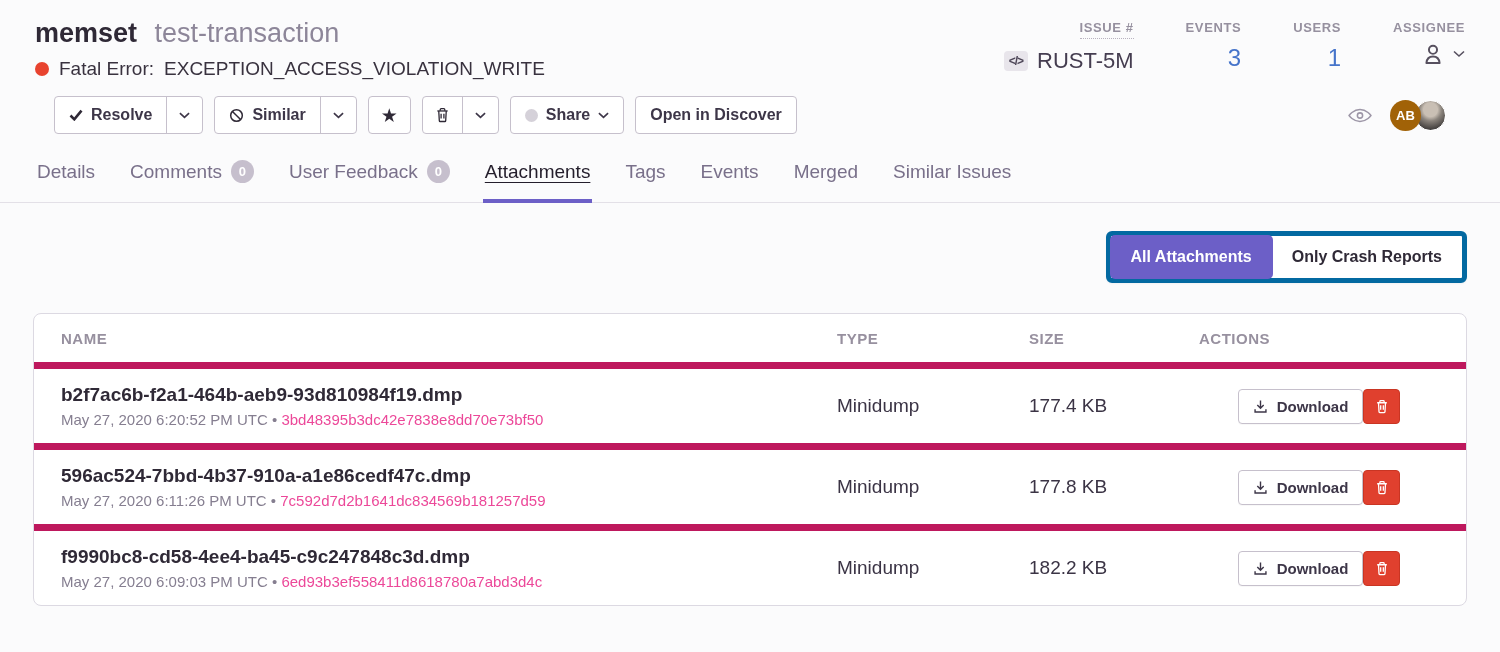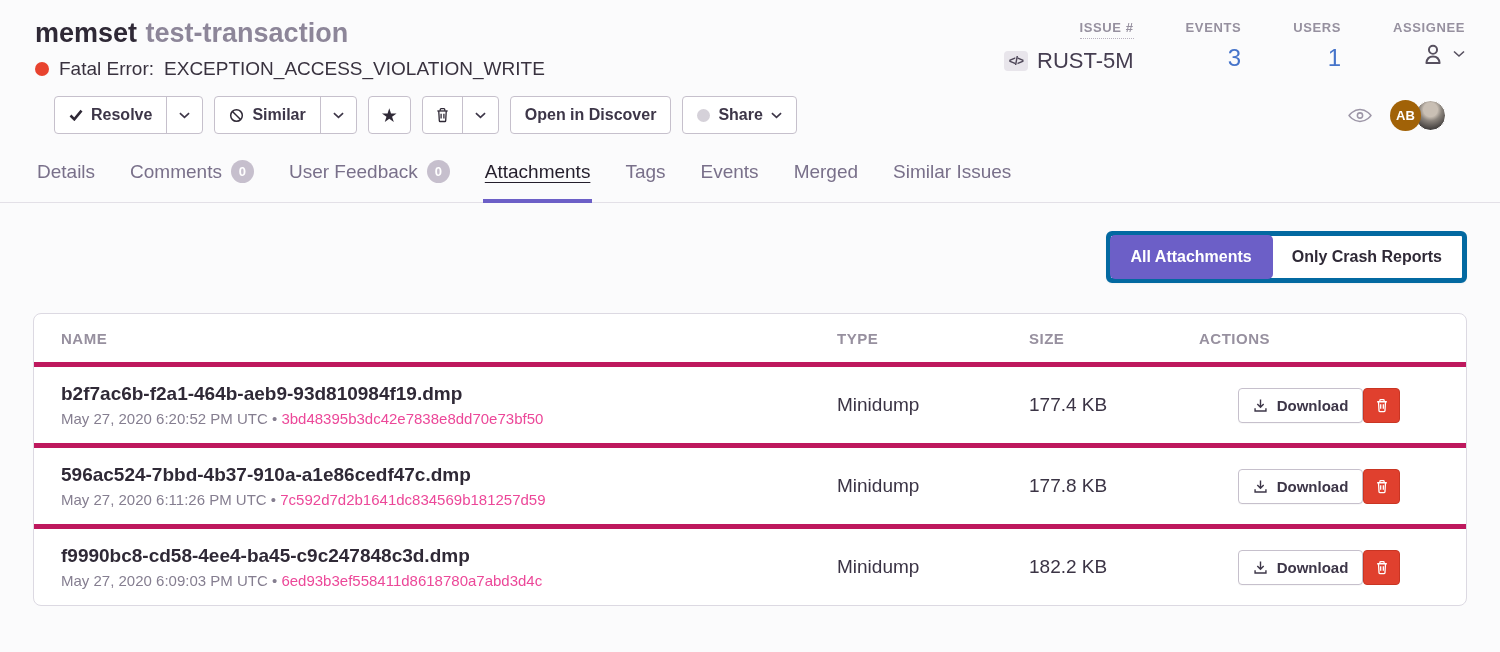--- a/index.html
+++ b/index.html
@@ -8,21 +8,21 @@
     font-family:"Liberation Sans","DejaVu Sans",sans-serif;
     background:#fbfbfc;
     color:#2f2936;
   }
   svg { display:block; }
 
   
   .header { display:flex; justify-content:space-between; padding:16px 35px 0 35px; }
   .titles .title-line { font-size:27px; line-height:34px; }
   .title-main { font-weight:700; color:#2f2936; }
-  .title-sub { font-weight:700; color:#8d8699; margin-left:1px; }
+  .title-sub { font-weight:400; color:#8d8699; margin-left:10px; }
   .error-line { display:flex; align-items:center; gap:10px; margin-top:8px; font-size:19px; color:#39323f; }
   .error-dot { width:14px; height:14px; border-radius:50%; background:#e8432f; flex:0 0 auto; }
 
   .stats { display:flex; gap:52px; padding-top:2px; }
   .stat { text-align:right; }
   .stat-label { font-size:13px; font-weight:700; letter-spacing:.6px; color:#96909f; text-transform:uppercase; display:inline-block; }
   .stat-label.dotted { border-bottom:1px dotted #b8b2bf; padding-bottom:3px; }
   .stat-value { margin-top:9px; font-size:22px; color:#453d50; display:flex; justify-content:flex-end; align-items:center; gap:9px; }
   .stat-count { font-size:24px; color:#4674ca; margin-top:8px; }
   .code-chip { background:#e8e5eb; border-radius:4px; font-size:12px; font-weight:700; color:#4e4758; padding:4px 5px; line-height:1; letter-spacing:-1px; }
@@ -55,21 +55,21 @@
   .content { padding:0 33px; }
   .filter-row { display:flex; justify-content:flex-end; margin-top:28px; }
   .seg-control { display:flex; background:#fff; border:5px solid #0369a1; border-radius:6px; box-shadow:0 1px 2px rgba(0,0,0,.04); }
   .seg-btn { font-size:16px; font-weight:700; padding:12px 20px; cursor:pointer; border:none; background:transparent; font-family:inherit; color:#2f2936; border-radius:5px; }
   .seg-btn.active { background:#6c5fc7; color:#fff; margin:-1px; padding:13px 21px; }
 
   .panel { margin-top:30px; background:#fff; border:1px solid #dcd9e2; border-radius:8px; overflow:hidden; }
   .thead, .trow { display:grid; grid-template-columns:1fr 192px 170px 240px; align-items:center; padding:0 27px; }
   .thead { height:48px; }
   .th { font-size:15px; font-weight:700; letter-spacing:.5px; color:#97909f; text-transform:uppercase; }
-  .trow { height:81px; border-top:5px solid #be185d; }
+  .trow { height:81px; border-top:7px solid #be185d; }
   .file-name { font-size:19px; font-weight:700; color:#2f2936; }
   .file-meta { margin-top:5px; font-size:15px; color:#857e90; }
   .file-meta a { color:#ec4899; text-decoration:none; cursor:pointer; }
   .cell-plain { font-size:19px; color:#3b3445; }
   .actions-cell { display:flex; align-items:center;justify-content:center; }
   .download-btn { display:flex; align-items:center; gap:9px; background:#fff; border:1px solid #c6c0cc; border-radius:4px; height:35px; padding:0 14px; font-size:15px; font-weight:700; color:#3d3648; cursor:pointer; font-family:inherit; box-shadow:0 1px 1px rgba(0,0,0,.03); }
   .trash-btn { background:#e0402e; border:1px solid #c93523; border-radius:4px; width:37px; height:35px; display:flex; align-items:center; justify-content:center; cursor:pointer; }
 </style>
 </head>
 <body>
@@ -181,33 +181,33 @@
       <button class="btn-seg icon-only">
         <span>
           <svg width="11" height="7" viewBox="0 0 12 7" fill="none" stroke="#3d3648" stroke-width="1.8">
               <path d="M1 1l5 4.5L11 1"></path>
             </svg>
         </span>
       </button>
     </div>
 
     <div class="btn-group">
-      <button class="btn-seg">Open in Discover</button>
-    </div>
-
-    <div class="btn-group">
       <button class="btn-seg">
         <span class="share-dot"></span>
         <span>Share</span>
         <span>
           <svg width="11" height="7" viewBox="0 0 12 7" fill="none" stroke="#3d3648" stroke-width="1.8">
               <path d="M1 1l5 4.5L11 1"></path>
             </svg>
         </span>
       </button>
+    </div>
+
+    <div class="btn-group">
+      <button class="btn-seg">Open in Discover</button>
     </div>
   </div>
 
   <div class="toolbar-right">
     <span>
       <svg width="24" height="15" viewBox="0 0 22 13" fill="none" stroke="#9d96a7" stroke-width="1.4">
         <path d="M1 6.5S4.7 1 11 1s10 5.5 10 5.5-3.7 5.5-10 5.5S1 6.5 1 6.5z"></path>
         <circle cx="11" cy="6.5" r="2.4"></circle>
       </svg>
     </span>

